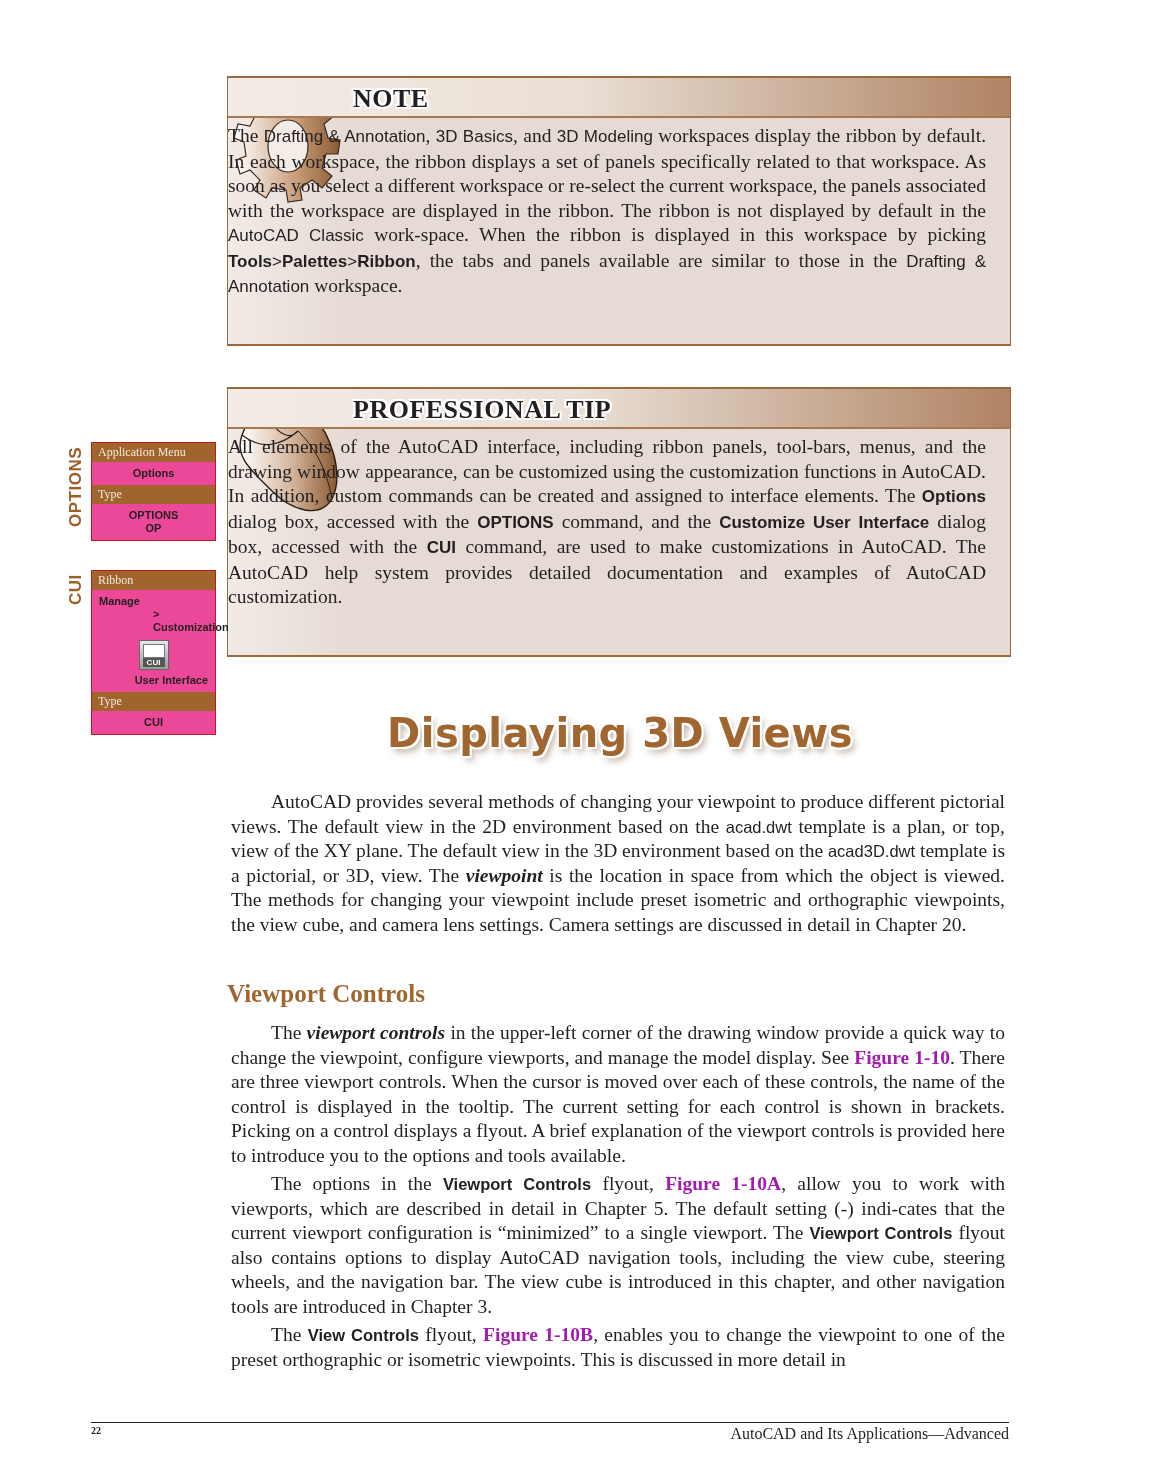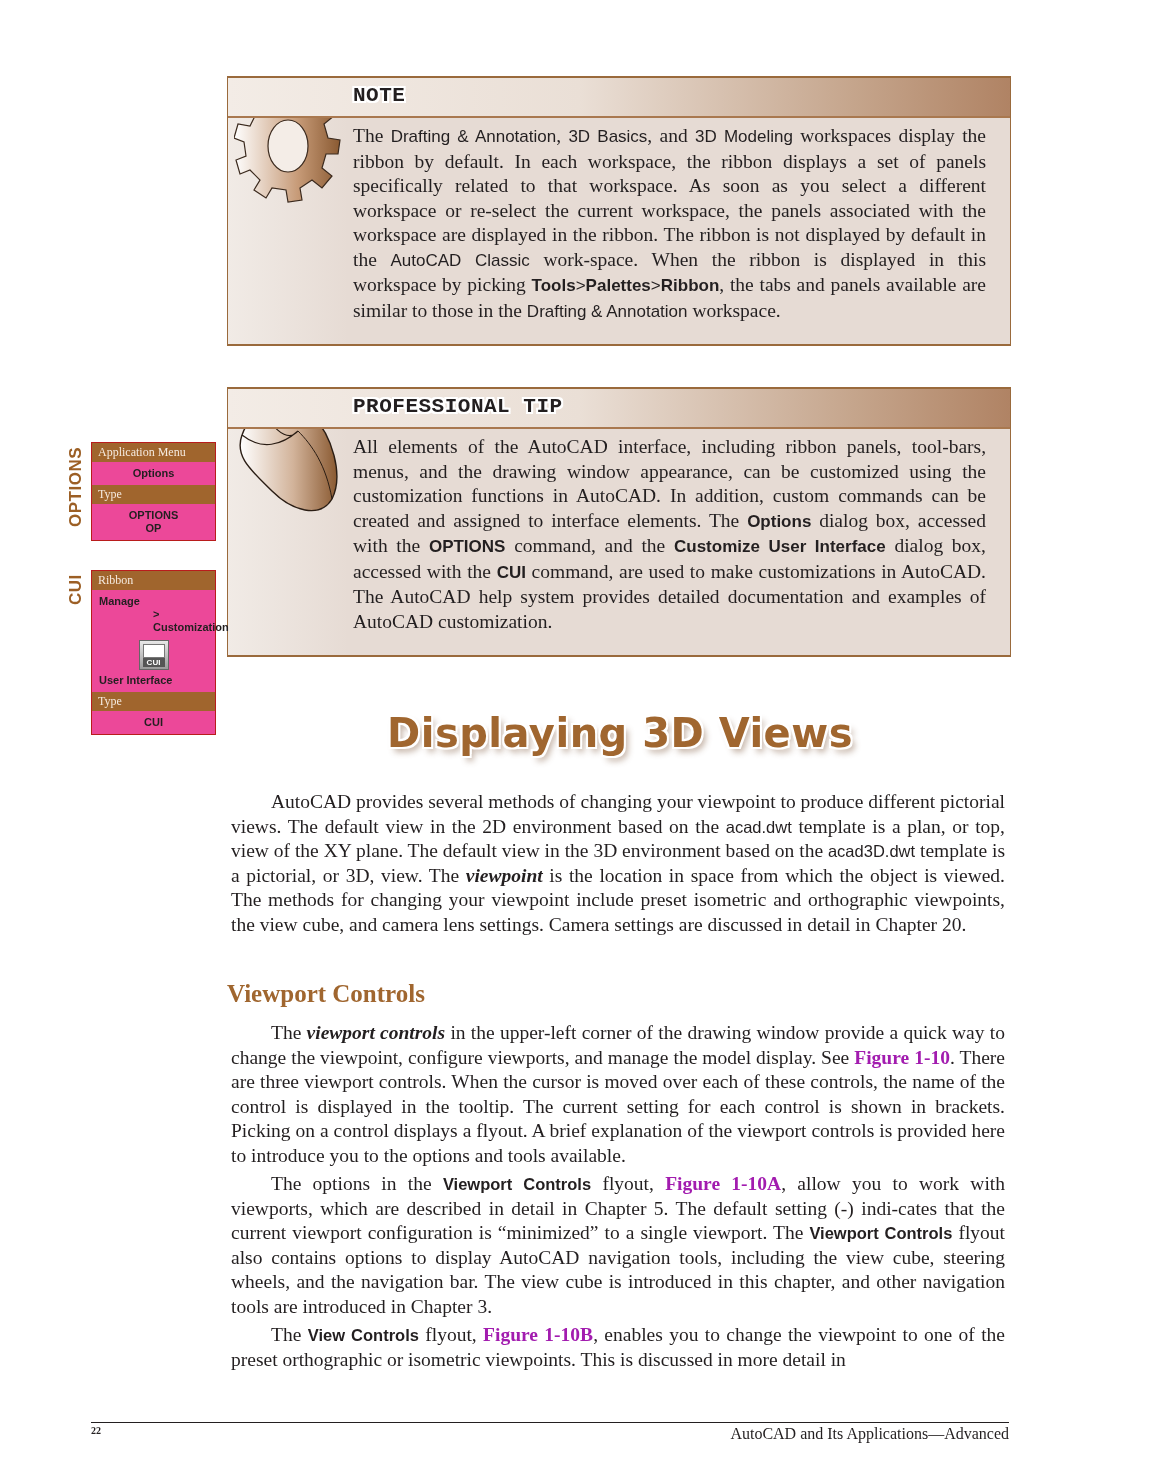--- a/index.html
+++ b/index.html
@@ -6,27 +6,27 @@
   body { width: 1149px; height: 1479px; position: relative; overflow: hidden;
          font-family: "Liberation Serif", serif; color: #231f20; }
   .sans { font-family: "Liberation Sans", sans-serif; }
   b.sans { font-weight: bold; }
 
   
   .callout { position: absolute; left: 227px; width: 782px; border: 1px solid #9a6a3c;
              border-top: 2px solid #9a6a3c; border-bottom: 2px solid #9a6a3c; background: #e6dbd4; }
   .callout .hdr { height: 38px; background: linear-gradient(90deg, #f3ece6 0%, #eadfd6 45%, #c5a58c 80%, #b08364 100%);
                   border-bottom: 2px solid #a9784f; position: relative; }
-  .callout .hdr-title { position: absolute; left: 125px; top: 6px; font-family: Liberation Mono, monospace;
-                        font-weight: bold; font-size: 21px; color: #231f20; letter-spacing: 0.5px;
+  .callout .hdr-title { position: absolute; left: 125px; top: 6px; font-family: Liberation Serif, serif;
+                        font-weight: bold; font-size: 26px; color: #231f20; letter-spacing: 0.5px;
                         text-shadow: -2px -2px 0 #fff, 2px -2px 0 #fff, -2px 2px 0 #fff, 2px 2px 0 #fff,
                                      0 2px 0 #fff, 0 -2px 0 #fff, 2px 0 0 #fff, -2px 0 0 #fff; }
   .callout .icon-area { position: absolute; left: 0; top: 0; width: 120px; bottom: 0;
                         background: linear-gradient(90deg, #f1ebe6, #e6dbd4); }
-  .callout .body { margin-left: 125px; padding: 6px 24px 8px 0; font-size: 19.5px; line-height: 24.5px;
+  .callout .body { padding: 6px 24px 8px 0; font-size: 19.5px; line-height: 24.5px;
                    text-align: justify; position: relative; }
   .callout .body .sans { font-size: 17px; }
 
   
   .side-label { position: absolute; font-family: "Liberation Sans", sans-serif; font-weight: bold;
                 color: #9c5f25; font-size: 17px; transform: rotate(-90deg); transform-origin: left top; letter-spacing: 0.5px; }
   .mbox { position: absolute; left: 91px; width: 123px; border: 1px solid #b91c1c; background: #ec4899; }
   .mbox .bar { background: #a0652d; color: #f5eadf; font-size: 12px; padding: 2px 6px; height: 15px; line-height: 15px; }
   .mbox .cell { font-family: "Liberation Sans", sans-serif; font-weight: bold; font-size: 11px; text-align: center;
                 padding: 5px 2px; line-height: 13px; color: #231f20; }
@@ -106,21 +106,21 @@
 <div class="side-label" style="left:66px; top:605px;">CUI</div>
 <div class="mbox" style="top:570px;">
   <div class="bar">Ribbon</div>
   <div class="cell" style="text-align:left; padding:5px 7px;">
     <div>Manage</div>
     <div style="padding-left:8px;margin-left:46px;">&gt; Customization</div>
     <div style="margin:6px auto 4px; width:28px; height:28px; border:1px solid #666; background:linear-gradient(#e8e8e8,#9a9a9a); position:relative;">
       <div style="position:absolute;left:3px;top:3px;width:20px;height:12px;background:#fff;border:1px solid #777;"></div>
       <div style="position:absolute;left:3px;bottom:2px;width:22px;height:9px;background:#555;color:#fff;font-size:8px;line-height:9px;text-align:center;">CUI</div>
     </div>
-    <div style="text-align:left;">User Interface</div>
+    <div style="text-align:right;">User Interface</div>
   </div>
   <div class="bar">Type</div>
   <div class="cell">CUI</div>
 </div>
 
 <div class="big-title">Displaying 3D Views</div>
 
 <div class="body-text" style="top:786px;">
   <p>AutoCAD provides several methods of changing your viewpoint to produce different pictorial views. The default view in the 2D environment based on the <span class="sans">acad.dwt</span> template is a plan, or top, view of the XY plane. The default view in the 3D environment based on the <span class="sans">acad3D.dwt</span> template is a pictorial, or 3D, view. The <i style="font-weight: bold;">viewpoint</i> is the location in space from which the object is viewed. The methods for changing your viewpoint include preset isometric and orthographic viewpoints, the view cube, and camera lens settings. Camera settings are discussed in detail in Chapter 20.</p>
 </div>

